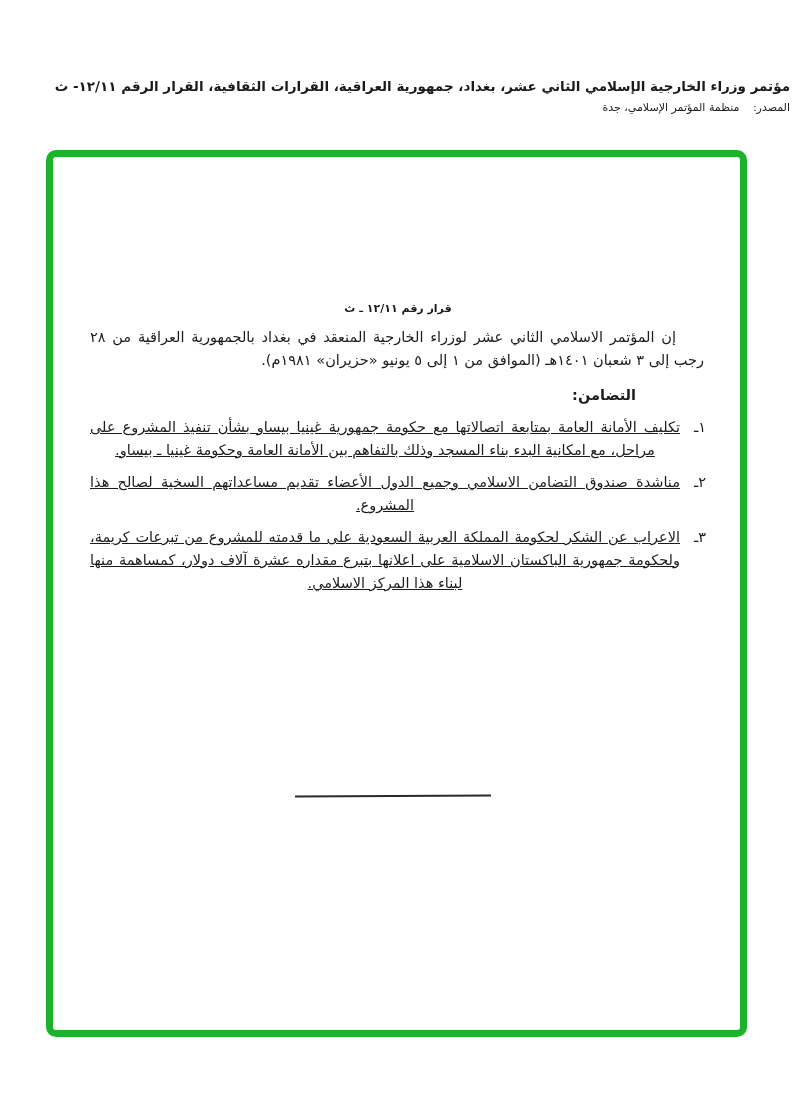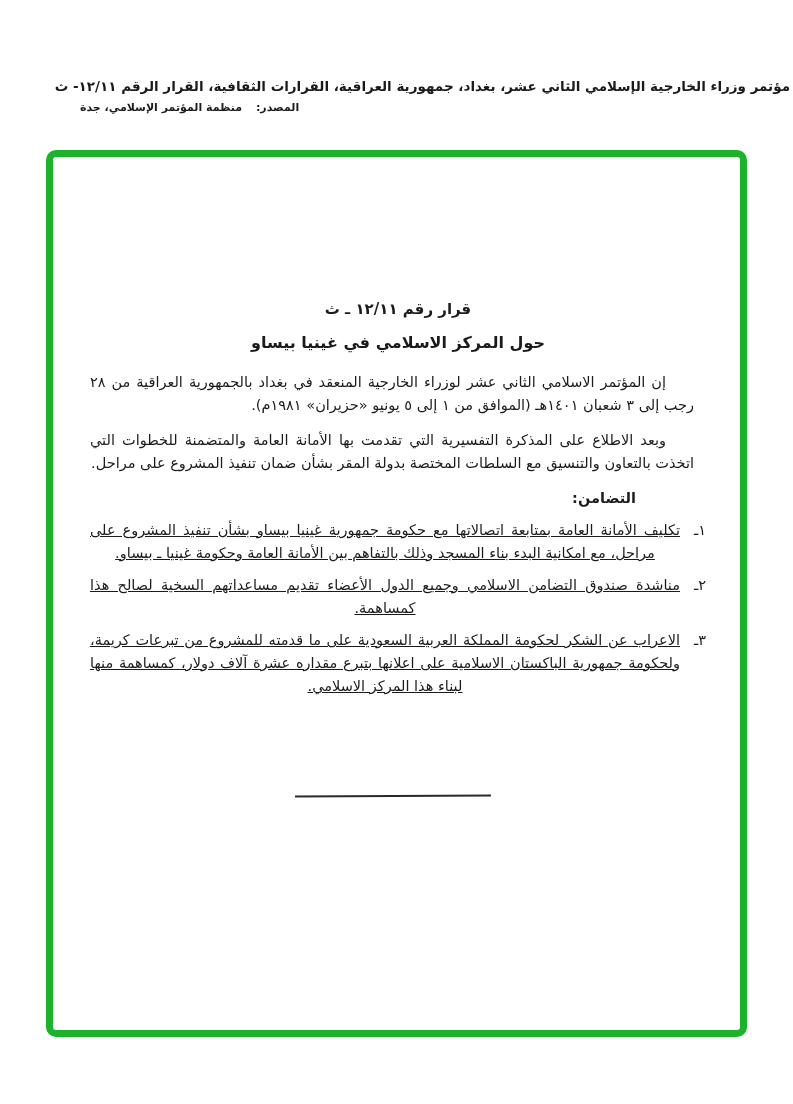--- a/index.html
+++ b/index.html
@@ -16,32 +16,32 @@
     overflow: hidden;
   }
 
   
   .header {
     position: absolute;
     top: 78px;
     left: 80px;
     width: 710px;
     direction: rtl;
-    text-align: left;
+    text-align: right;
   }
   .header-line1 {
     font-size: 13.5px;
     font-weight: bold;
     letter-spacing: 0.2px;
     white-space: nowrap;
   }
   .header-line2 {
     margin-top: 7px;
     font-size: 11px;
-    font-weight: bold;
+    font-weight: normal;
   }
   .header-line2 .src-label { margin-left: 10px; }
 
   
   .frame {
     position: absolute;
     left: 46px;
     top: 150px;
     width: 687px;
     height: 873px;
@@ -58,33 +58,33 @@
     width: 616px;
     direction: rtl;
     font-size: 14.5px;
     line-height: 23px;
     font-weight: 500;
     text-align: justify;
   }
   .title1 {
     text-align: center;
     font-weight: bold;
-    font-size: 15px;
+    font-size: 11px;
     line-height: 20px;
-    margin: 0 0 13px 0;
+    margin: 0 0 7px 0;
   }
   .title2 {
     text-align: center;
     font-weight: bold;
     font-size: 16px;
     line-height: 22px;
     margin: 0 0 17px 0;
   }
   .para {
-    margin: 0 12px 12px 0;
+    margin: 0 2px 12px 0;
     text-indent: 28px;
     text-align: justify;
   }
   .decides {
     margin: 2px 70px 9px 0;
     font-weight: bold;
   }
   .list-item {
     display: flex;
     margin: 0 0 9px 0;
@@ -117,34 +117,32 @@
   <div class="header-line2">
     <span class="src-label">المصدر:</span>
     <span>منظمة المؤتمر الإسلامي، جدة</span>
   </div>
 </div>
 
 <div class="frame"></div>
 
 <div class="content" lang="ar" dir="rtl">
   <div class="title1">قرار رقم ١٢/١١ ـ ث</div>
-  <div class="title2">حول المركز الاسلامي في غينيا بيساو</div>
 
   <p class="para">إن المؤتمر الاسلامي الثاني عشر لوزراء الخارجية المنعقد في بغداد بالجمهورية العراقية من ٢٨ رجب إلى ٣ شعبان ١٤٠١هـ (الموافق من ١ إلى ٥ يونيو «حزيران» ١٩٨١م).</p>
-  <p class="para">وبعد الاطلاع على المذكرة التفسيرية التي تقدمت بها الأمانة العامة والمتضمنة للخطوات التي اتخذت بالتعاون والتنسيق مع السلطات المختصة بدولة المقر بشأن ضمان تنفيذ المشروع على مراحل.</p>
 
   <div class="decides">التضامن:</div>
 
   <div class="list-item">
     <span class="item-num">١ـ</span>
     <span class="item-body">تكليف الأمانة العامة بمتابعة اتصالاتها مع حكومة جمهورية غينيا بيساو بشأن تنفيذ المشروع على مراحل، مع امكانية البدء بناء المسجد وذلك بالتفاهم بين الأمانة العامة وحكومة غينيا ـ بيساو.</span>
   </div>
   <div class="list-item">
     <span class="item-num">٢ـ</span>
-    <span class="item-body">مناشدة صندوق التضامن الاسلامي وجميع الدول الأعضاء تقديم مساعداتهم السخية لصالح هذا كمساهمة.</span>
+    <span class="item-body">مناشدة صندوق التضامن الاسلامي وجميع الدول الأعضاء تقديم مساعداتهم السخية لصالح هذا المشروع.</span>
   </div>
   <div class="list-item">
     <span class="item-num">٣ـ</span>
     <span class="item-body">الاعراب عن الشكر لحكومة المملكة العربية السعودية على ما قدمته للمشروع من تبرعات كريمة، ولحكومة جمهورية الباكستان الاسلامية على اعلانها بتبرع مقداره عشرة آلاف دولار، كمساهمة منها لبناء هذا المركز الاسلامي.</span>
   </div>
 </div>
 
 <div class="end-rule"></div>
 
 </body></html>

